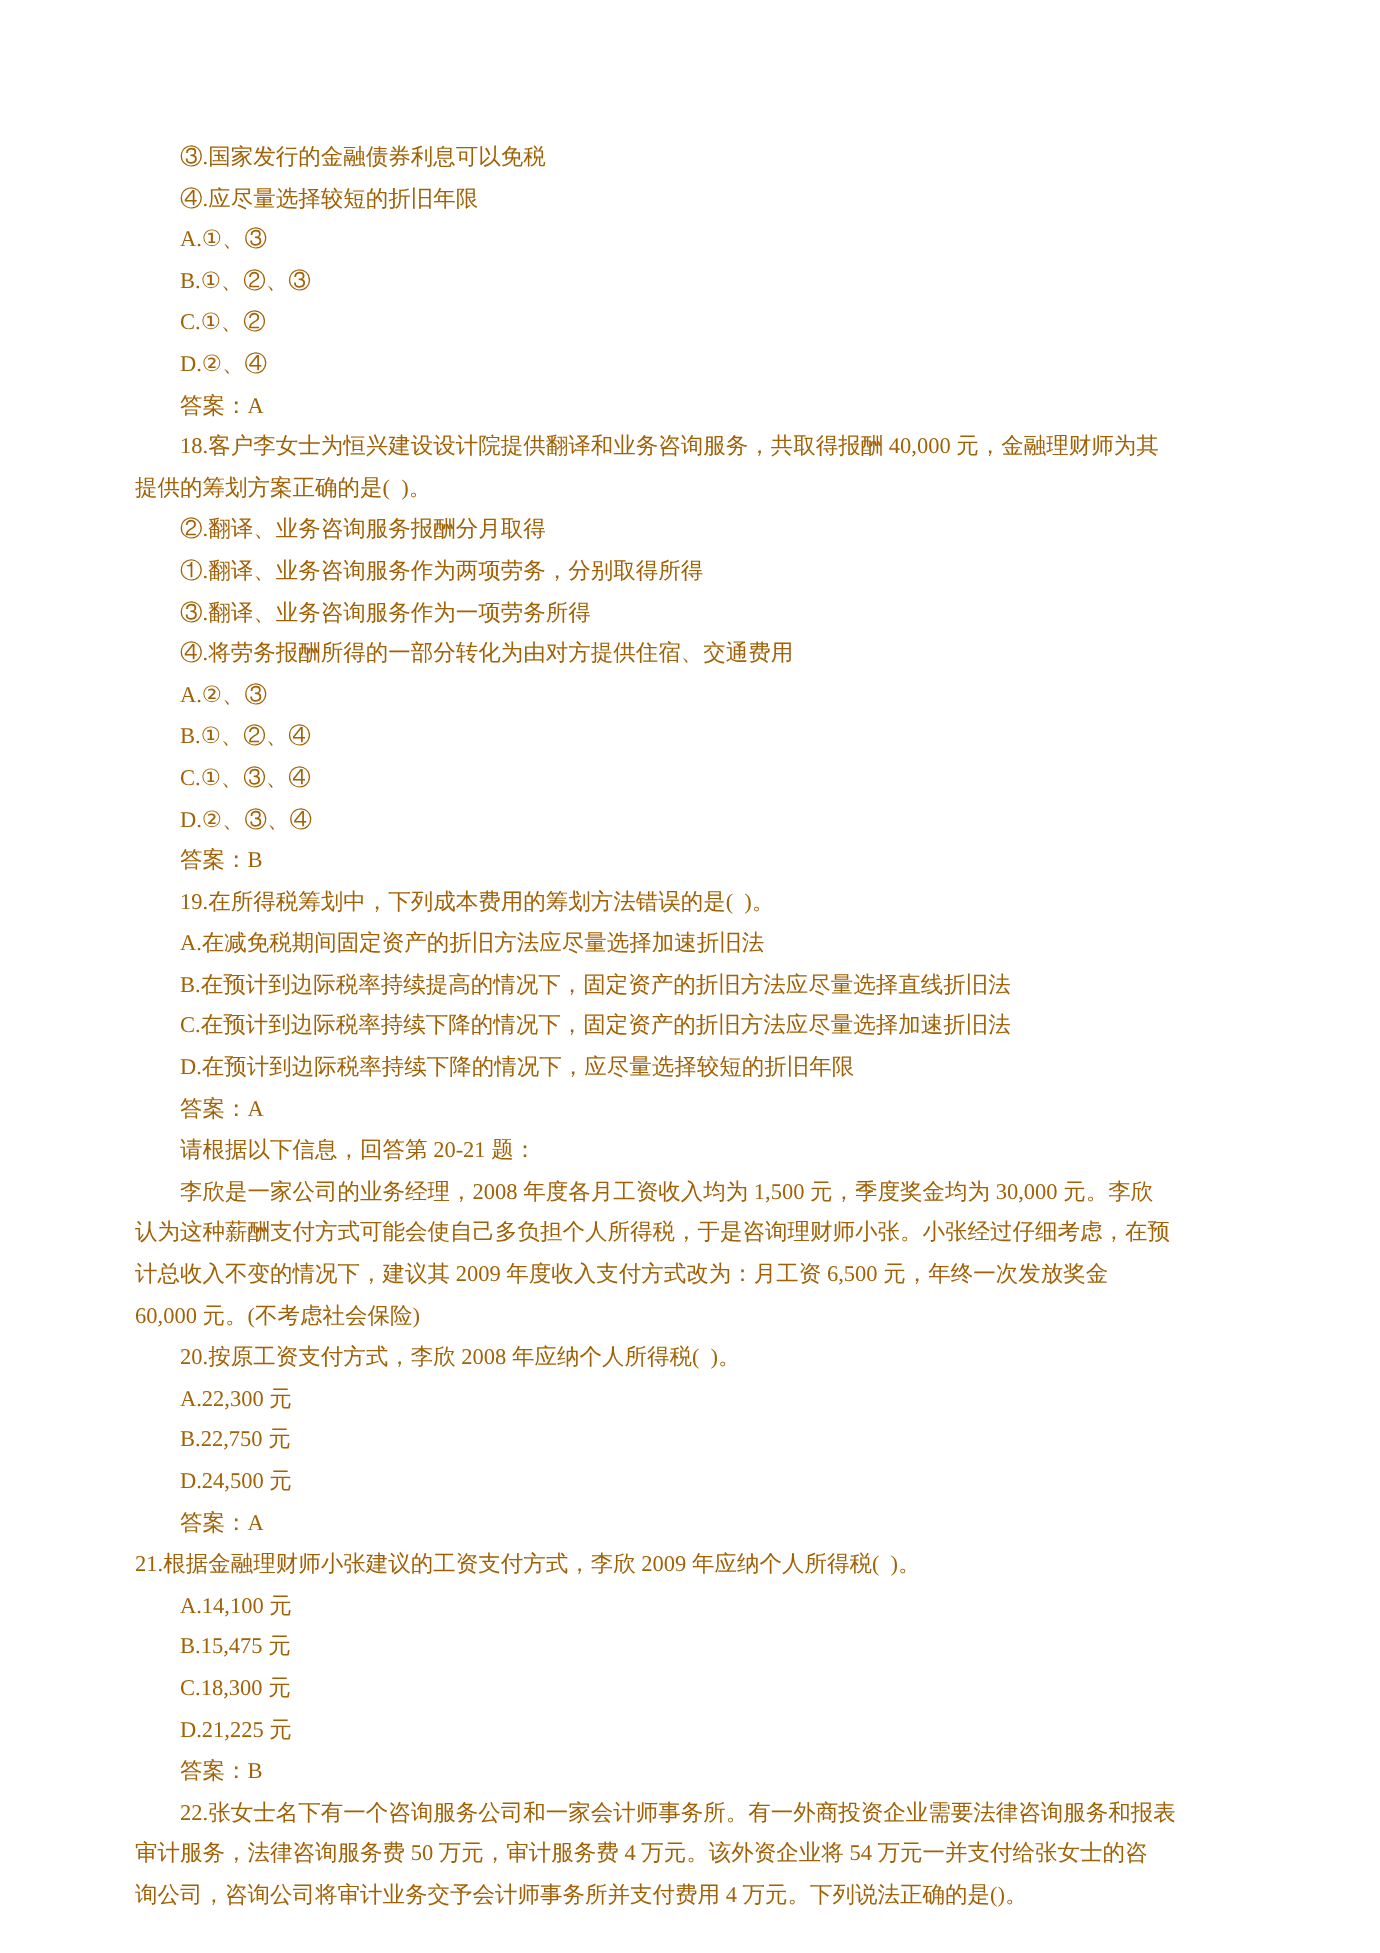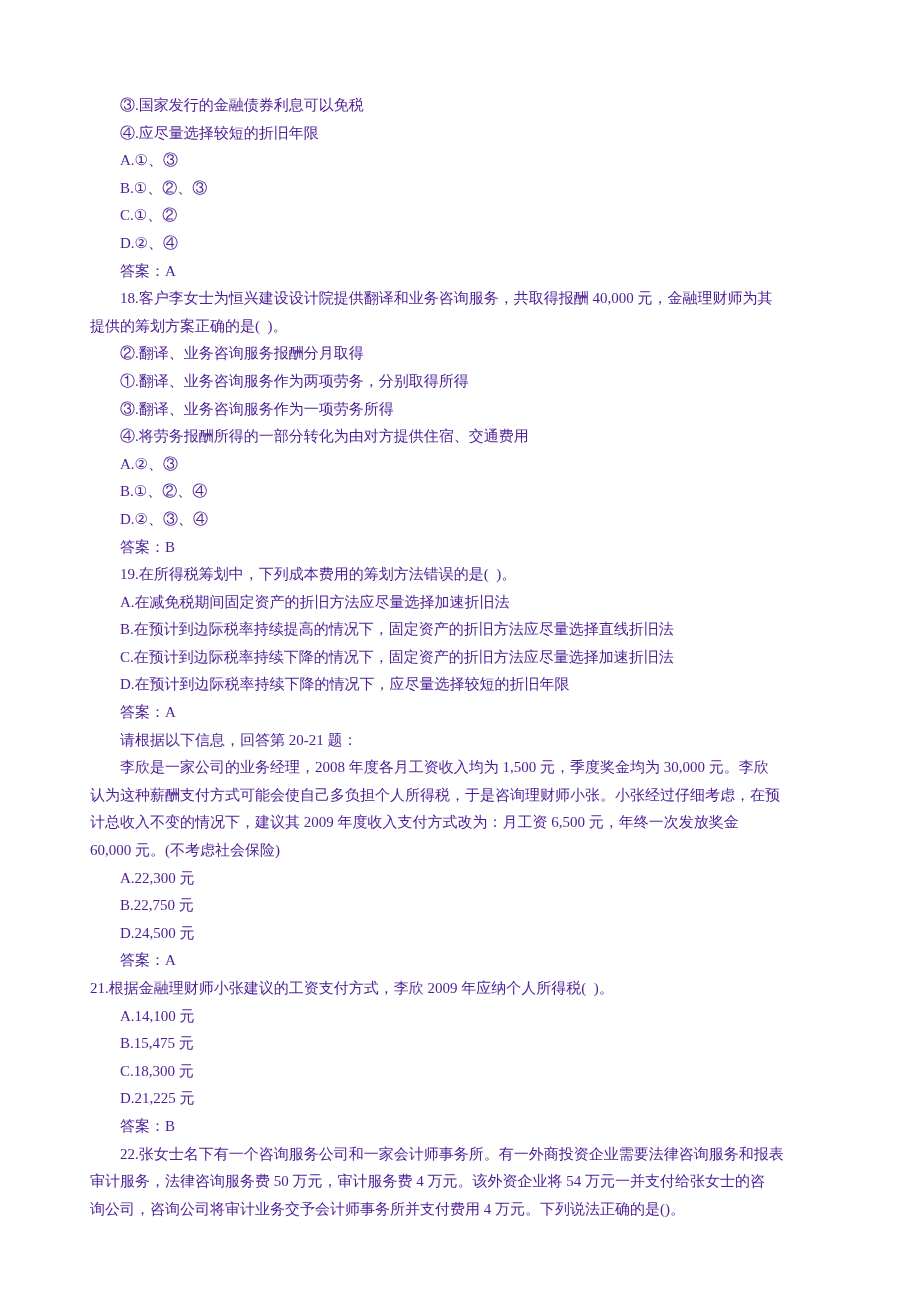--- a/index.html
+++ b/index.html
@@ -10,21 +10,21 @@
   }
   .page {
     width: 920px;
     height: 1302px;
     background: #ffffff;
     box-sizing: border-box;
     padding: 92px 38px 40px 90px;
     font-family: "SimSun", "宋体", "Songti SC", serif;
     font-size: 15px;
     line-height: 27.6px;
-    color: #4c1d95;
+    color: #a16207;
     letter-spacing: 0px;
   }
   .indent {
     text-indent: 2em;
   }
   .no-indent {
     text-indent: 0;
   }
   p {
     margin: 0;
@@ -43,33 +43,35 @@
     <p class="indent">D.②、④</p>
     <p class="indent">答案：A</p>
     <p class="indent">18.客户李女士为恒兴建设设计院提供翻译和业务咨询服务，共取得报酬 40,000 元，金融理财师为其</p>
     <p class="no-indent">提供的筹划方案正确的是(  )。</p>
     <p class="indent">②.翻译、业务咨询服务报酬分月取得</p>
     <p class="indent">①.翻译、业务咨询服务作为两项劳务，分别取得所得</p>
     <p class="indent">③.翻译、业务咨询服务作为一项劳务所得</p>
     <p class="indent">④.将劳务报酬所得的一部分转化为由对方提供住宿、交通费用</p>
     <p class="indent">A.②、③</p>
     <p class="indent">B.①、②、④</p>
+    <p class="indent">C.①、③、④</p>
     <p class="indent">D.②、③、④</p>
     <p class="indent">答案：B</p>
     <p class="indent">19.在所得税筹划中，下列成本费用的筹划方法错误的是(  )。</p>
     <p class="indent">A.在减免税期间固定资产的折旧方法应尽量选择加速折旧法</p>
     <p class="indent">B.在预计到边际税率持续提高的情况下，固定资产的折旧方法应尽量选择直线折旧法</p>
     <p class="indent">C.在预计到边际税率持续下降的情况下，固定资产的折旧方法应尽量选择加速折旧法</p>
     <p class="indent">D.在预计到边际税率持续下降的情况下，应尽量选择较短的折旧年限</p>
     <p class="indent">答案：A</p>
     <p class="indent">请根据以下信息，回答第 20-21 题：</p>
     <p class="indent">李欣是一家公司的业务经理，2008 年度各月工资收入均为 1,500 元，季度奖金均为 30,000 元。李欣</p>
     <p class="no-indent">认为这种薪酬支付方式可能会使自己多负担个人所得税，于是咨询理财师小张。小张经过仔细考虑，在预</p>
     <p class="no-indent">计总收入不变的情况下，建议其 2009 年度收入支付方式改为：月工资 6,500 元，年终一次发放奖金 </p>
     <p class="no-indent">60,000 元。(不考虑社会保险)</p>
+    <p class="indent">20.按原工资支付方式，李欣 2008 年应纳个人所得税(  )。</p>
     <p class="indent">A.22,300 元</p>
     <p class="indent">B.22,750 元</p>
     <p class="indent">D.24,500 元</p>
     <p class="indent">答案：A</p>
     <p class="no-indent">21.根据金融理财师小张建议的工资支付方式，李欣 2009 年应纳个人所得税(  )。</p>
     <p class="indent">A.14,100 元</p>
     <p class="indent">B.15,475 元</p>
     <p class="indent">C.18,300 元</p>
     <p class="indent">D.21,225 元</p>
     <p class="indent">答案：B</p>

